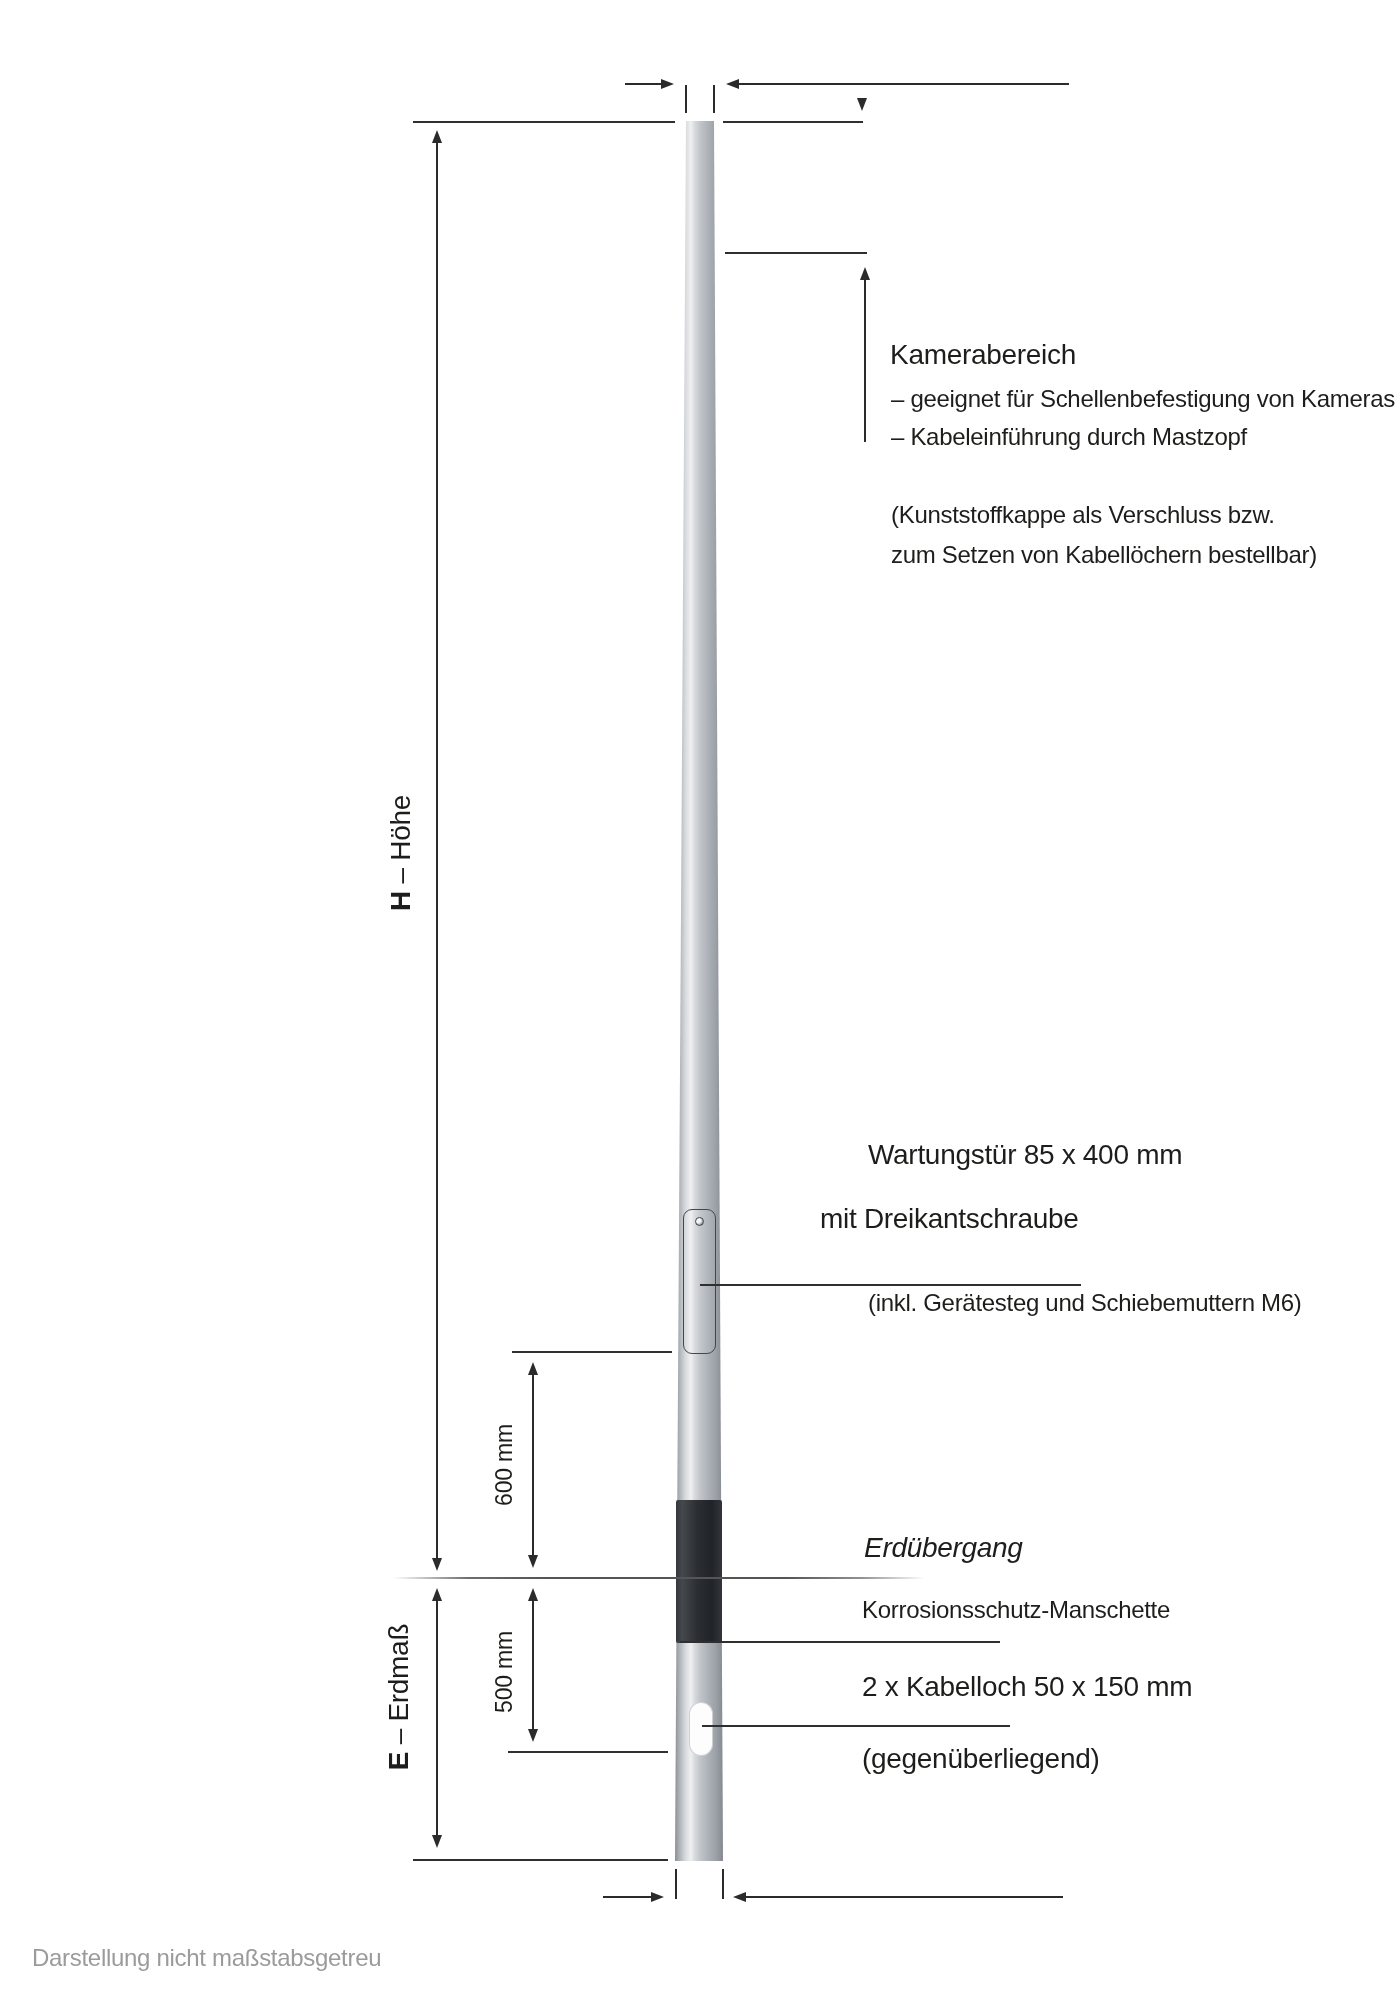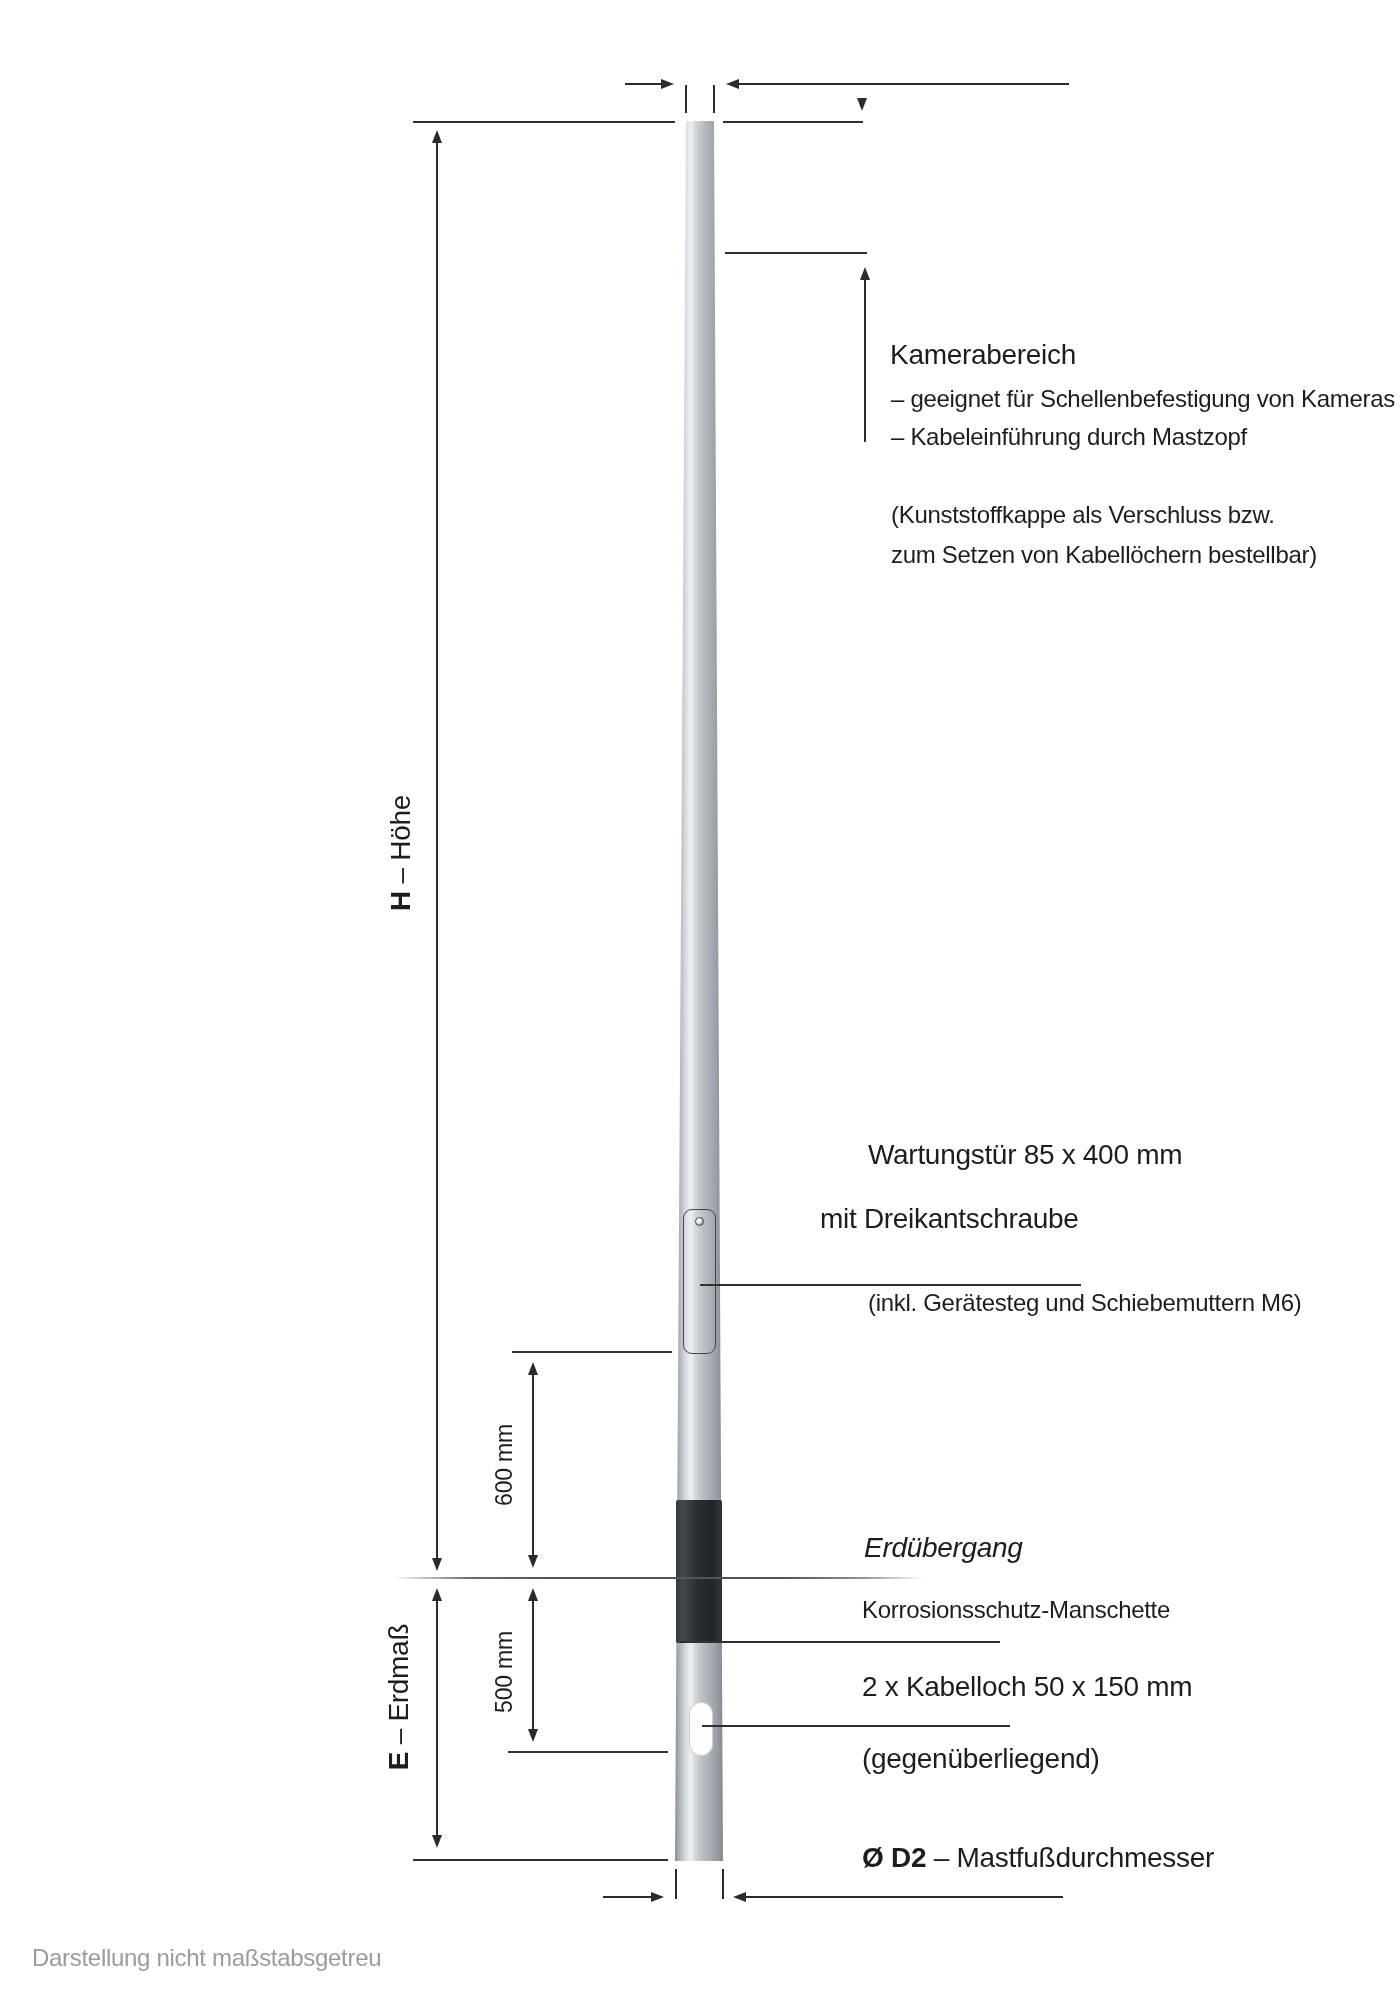--- a/index.html
+++ b/index.html
@@ -122,20 +122,16 @@
   <div class="hline leader" style="left:702px;top:1725px;width:308px;"></div>
   <div class="lbl" style="left:862px;top:1742px;">(gegenüberliegend)</div>
 
   <div class="hline leader" style="left:413px;top:1859px;width:255px;"></div>
   <div class="vline" style="left:675px;top:1869px;height:30px;"></div>
   <div class="vline" style="left:722px;top:1869px;height:30px;"></div>
   <div class="hline" style="left:603px;top:1896px;width:48px;"></div>
   <div class="tri r" style="left:651px;top:1892px;"></div>
   <div class="tri l" style="left:733px;top:1892px;"></div>
   <div class="hline" style="left:746px;top:1896px;width:317px;"></div>
-  <div class="lbl" style="left:862px;top:1841px;">
-    <b>Ø D2</b>
-    <span>– Mastfußdurchmesser</span>
-  </div>
 
   <div class="lbl small muted" style="left:32px;top:1945px;">Darstellung nicht maßstabsgetreu</div>
 
 </div>
 
 </body></html>

